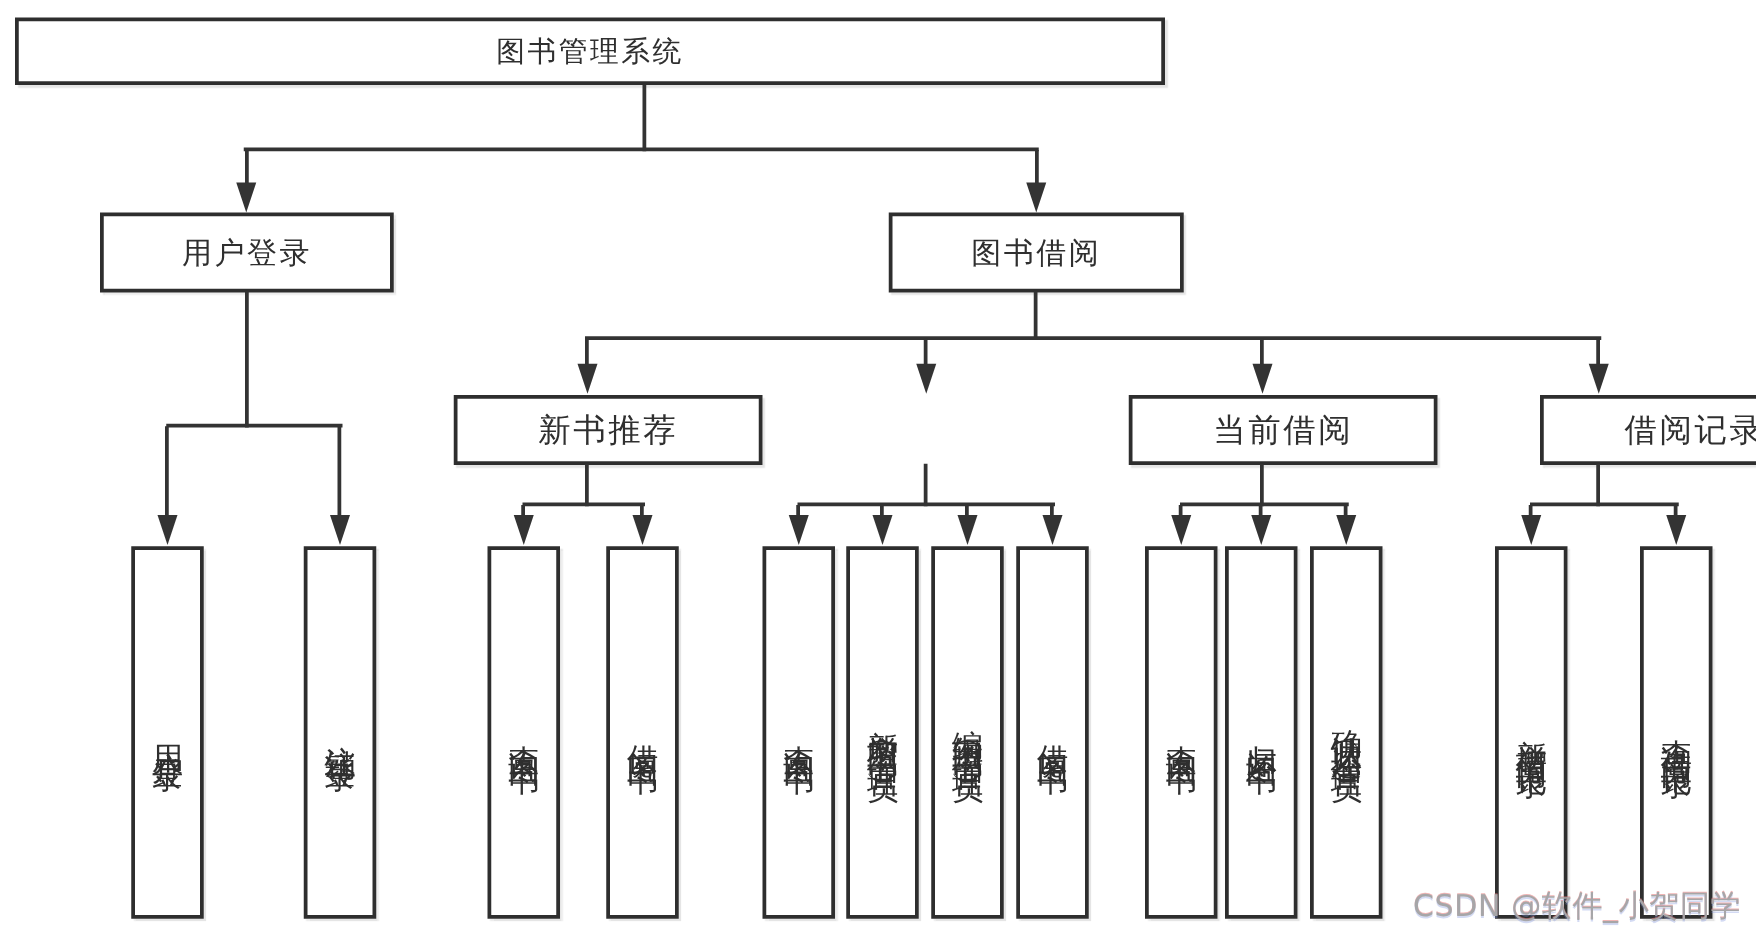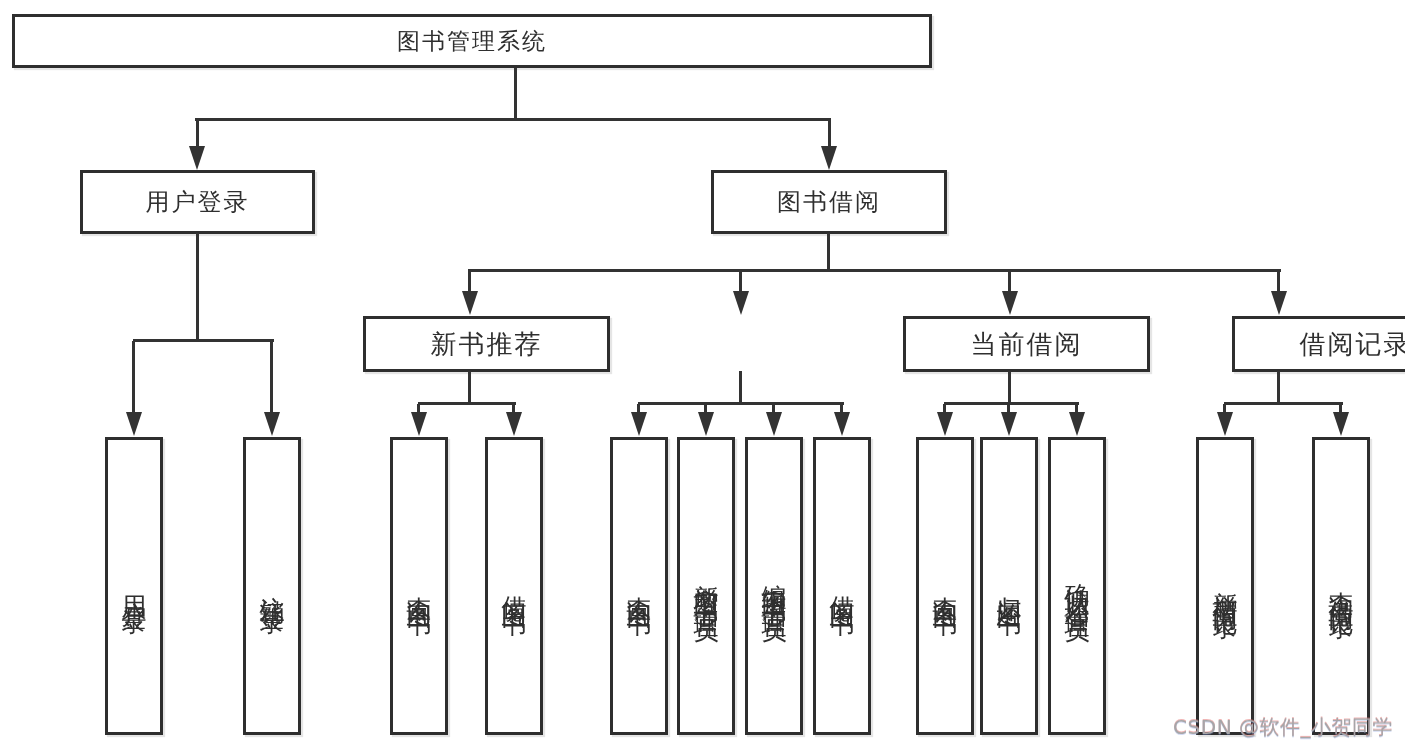--- a/index.html
+++ b/index.html
@@ -42,21 +42,21 @@
   .hline{position:absolute;height:3px;background:var(--line);}
   .tri{
     position:absolute;width:0;height:0;
     border-left:8px solid transparent;
     border-right:8px solid transparent;
     border-top:24px solid var(--line);
   }
   .watermark{
     position:absolute;
     right:12px;bottom:6px;
-    font-size:20px;
+    font-size:24px;
     letter-spacing:0.5px;
     color:var(--watermark);
     text-shadow:0 -1px 0 rgba(225,120,120,0.55),0 1px 0 rgba(130,150,220,0.35);
     white-space:nowrap;
   }
 </style>
 </head>
 <body>
 
 <div class="stage">

